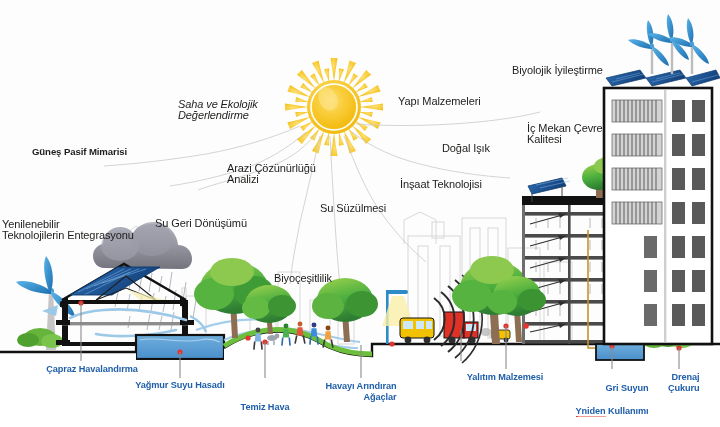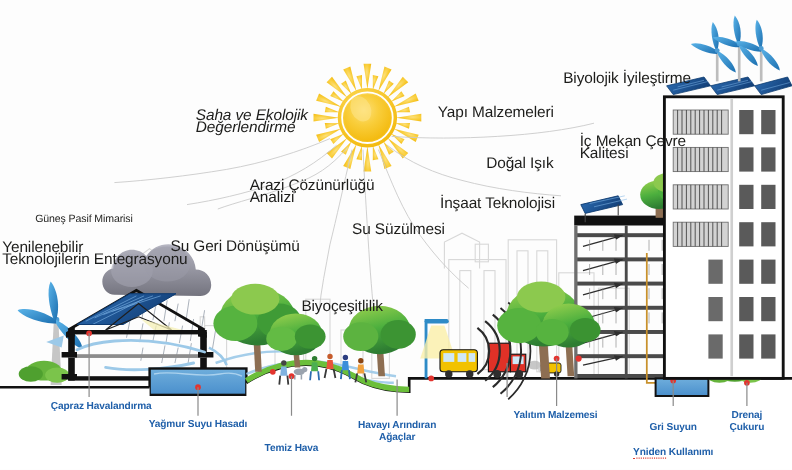--- a/index.html
+++ b/index.html
@@ -20,35 +20,35 @@
   #scene-svg {
     position: absolute;
     left: 0; top: 0;
     width: 720px;
     height: 427px;
   }
   
   .lbl {
     position: absolute;
     color: #1d1d1b;
-    font-size: 14px;
+    font-size: 11px;
     line-height: 11.4px;
     letter-spacing: -0.1px;
     white-space: pre-line;
     font-family: "Liberation Sans", sans-serif;
   }
-  .lbl.bold { font-weight: normal; font-size: 9.6px; margin-top: 48px; }
+  .lbl.bold { font-weight: bold; font-size: 9.6px; }
   .lbl.blue {
     color: #1f5fa9;
     font-weight: bold;
     font-size: 9.2px;
     line-height: 11.2px;
     text-align: center;
   }
-  .lbl.blue.ctr { transform: translateX(-50%); }
+  .lbl.blue.ctr { transform: translateX(-50%); text-align: right; }
   .misspell {
     border-bottom: 1.4px dotted #e03b2f;
     padding-bottom: 0px;
   }
 </style>
 </head>
 <body>
 
 <div id="canvas">
 

